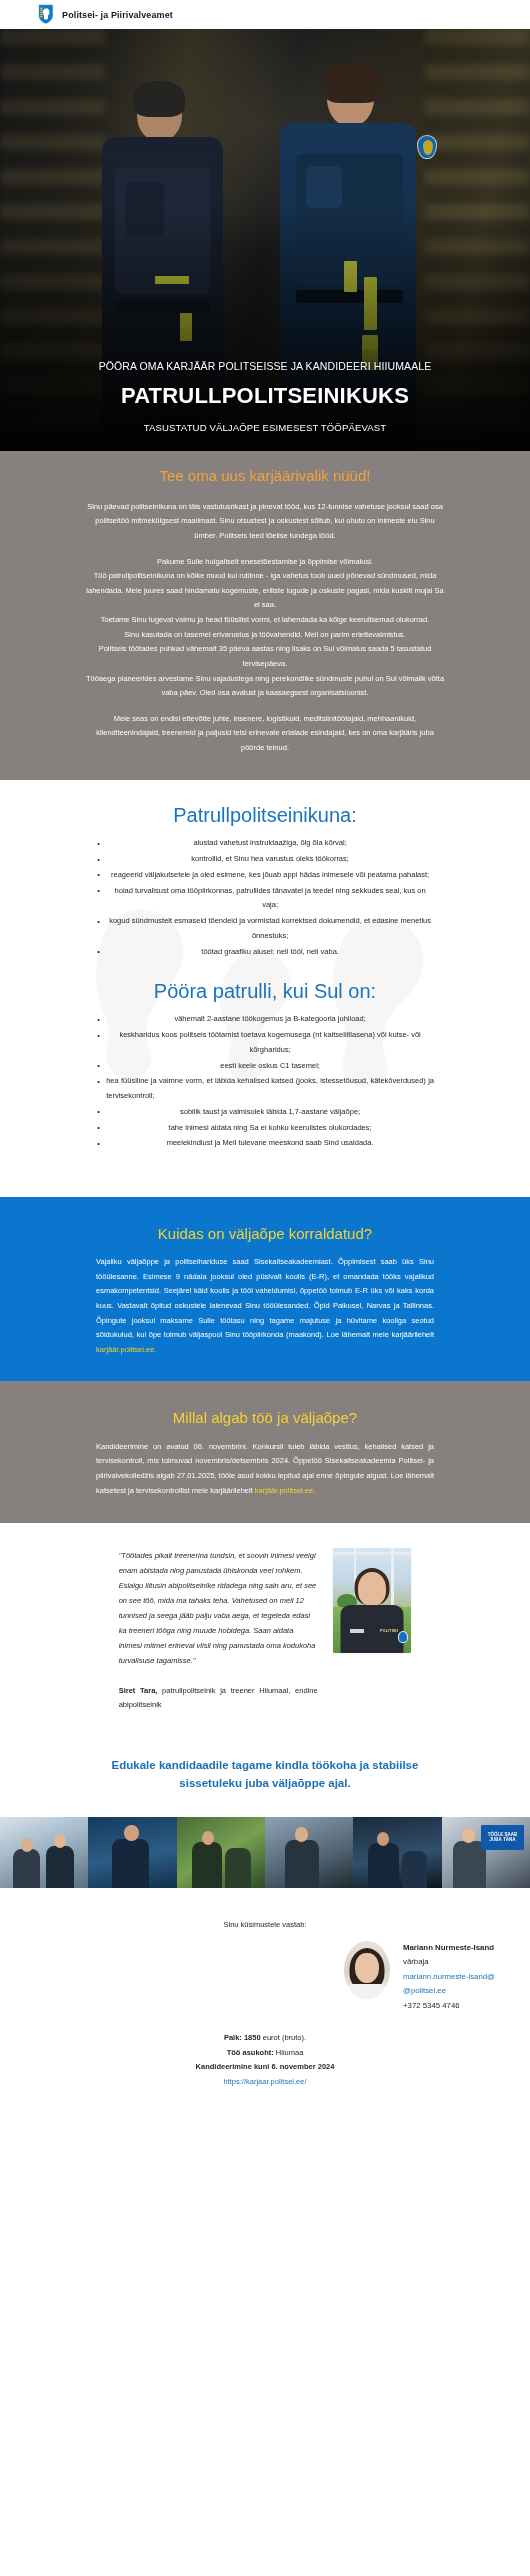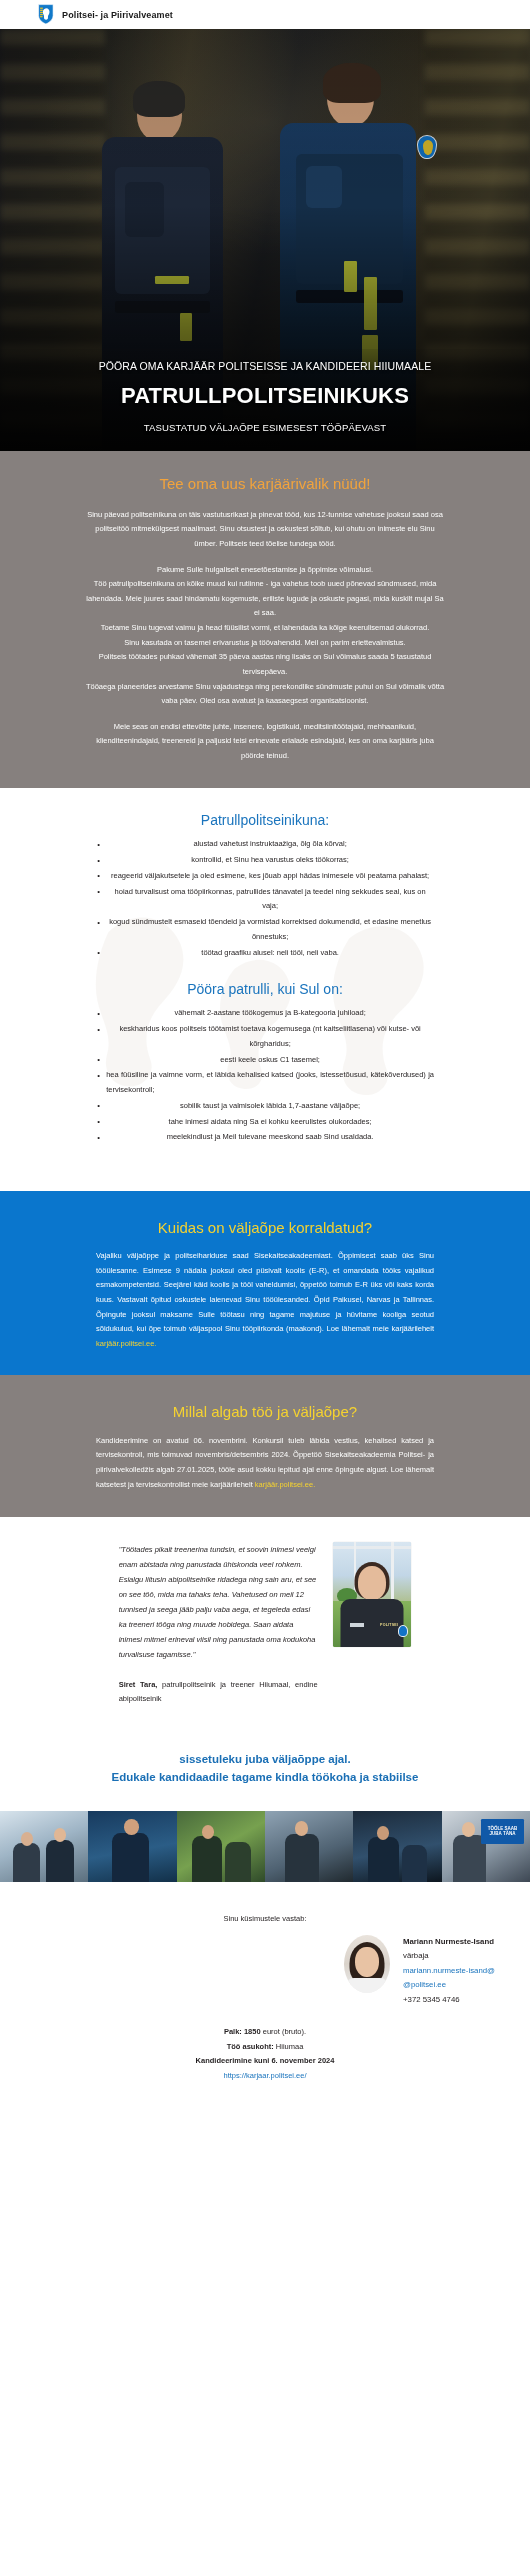--- a/index.html
+++ b/index.html
@@ -81,37 +81,37 @@
   }
   .hero-kicker {
     font-size: 10.5px; letter-spacing: 0.1px; font-weight:400; margin-bottom: 11px;
   }
   .hero-title {
     font-size: 22px; font-weight: 700; letter-spacing: 0.2px; margin-bottom: 13.3px;
   }
   .hero-sub { font-size: 9.6px; letter-spacing:0.1px; }
 
   
-  .band-grey { background:#86807e; color:#ffffff; padding: 24px 0 24px; }
+  .band-grey { background:#86807e; color:#ffffff; padding: 16px 0 24px; }
   .band-blue { background:#0a76cd; color:#ffffff; padding: 28px 0 24px; }
   .band-white { background:#ffffff; color:#231f20; }
 
   .wrap { max-width: 386px; margin: 0 auto; padding: 0 12px; }
   .wrap-narrow { max-width: 362px; margin: 0 auto; padding: 0 12px; }
 
   .h-orange {
     text-align:center; color:#f2a33c; font-size:15px; font-weight:400;
     margin: 0 0 15.7px;
   }
   .h-yellow {
     text-align:center; color:#f5d230; font-size:15px; font-weight:400;
     margin: 0 0 13.3px;
   }
   .h-blue {
-    text-align:center; color:#1a74bd; font-size:14px; font-weight:400;
+    text-align:center; color:#1a74bd; font-size:20px; font-weight:400;
     margin: 0 0 9.6px;
   }
   .h-blue-bold {
     text-align:center; color:#1a6fb5; font-size:11.5px; font-weight:700;
     line-height:1.55; margin:0;
   }
 
   .p-center { text-align:center; font-size:7.5px; line-height:1.95; margin:0 0 11px; }
   .p-just   { text-align:justify; font-size:7.5px; line-height:1.95; margin:0; }
   .p-last   { margin-bottom:0; }
@@ -365,22 +365,22 @@
         <div class="tag"></div>
         <div class="politsei-txt">POLITSEI</div>
         <div class="arm-badge"></div>
       </div>
     </div>
   </section>
 
   <section class="band-white">
     <div class="spacer-40"></div>
     <div class="wrap">
+      <p class="h-blue-bold">Edukale kandidaadile tagame kindla töökoha ja stabiilse</p>
       <p class="h-blue-bold">sissetuleku juba väljaõppe ajal.</p>
-      <p class="h-blue-bold">Edukale kandidaadile tagame kindla töökoha ja stabiilse</p>
     </div>
     <div class="spacer-40"></div>
   </section>
 
   <div class="strip">
     <div class="cell c1">
       <div class="figA" style="left:13.3px; width:26.5px; height:39px; background:#2f3b48;"></div>
       <div class="headA" style="left:20.5px; bottom:36px; width:12px; height:13.3px; background:#d8b091;"></div>
       <div class="figB" style="left:46px; width:28px; height:42px; background:#1d2a38;"></div>
       <div class="headB" style="left:54px; bottom:40px; width:12px; height:13.3px; background:#e0b795;"></div>

